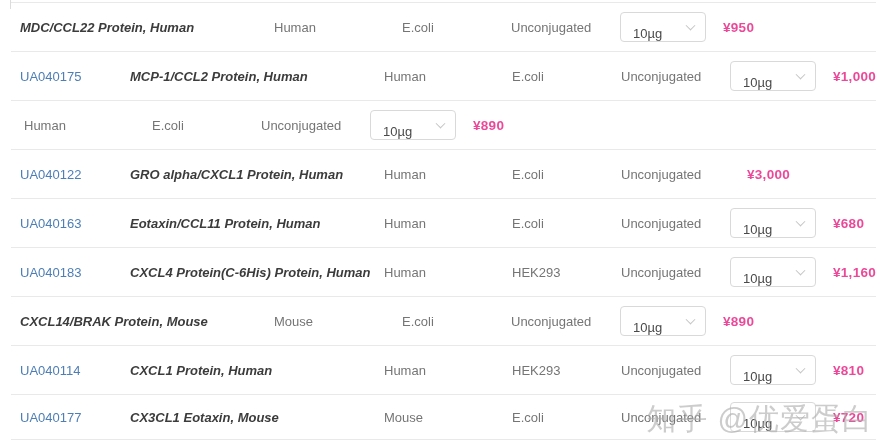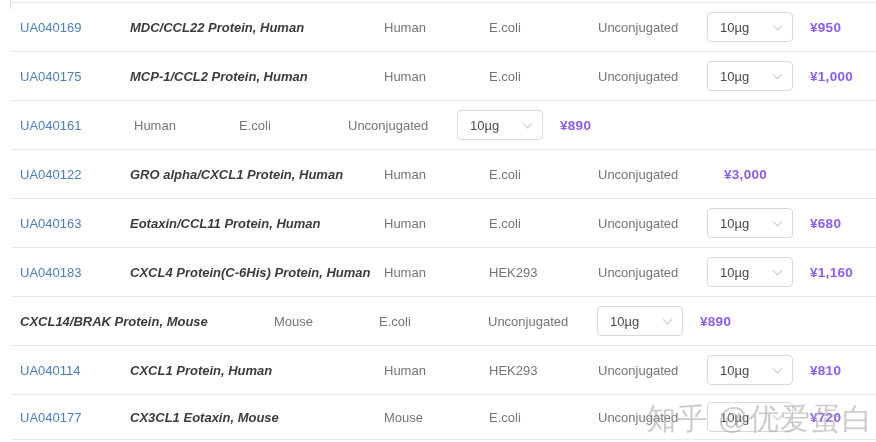--- a/index.html
+++ b/index.html
@@ -35,48 +35,48 @@
     width: 250px; flex: none;
     font-size: 13px; font-weight: bold; color: #3c3c3c;
     white-space: nowrap; overflow: hidden; font-style: italic;
   }
   .col-species {
     width: 104px; flex: none; padding-left: 4px;
     font-size: 13px; color: #757575;
   }
   .col-expr {
     width: 110px; flex: none; padding-left: 5px;
-    font-size: 13px; color: #757575;
+    font-size: 13px; color: #757575; margin-left: 23px;
   }
   .col-conj {
     width: 113px; flex: none; padding-left: 4px;
     font-size: 13px; color: #757575;
   }
   .size-select {
     position: relative;
     width: 86px; height: 30px; flex: none;
     border: 1px solid #d9d9d9; border-radius: 4px;
     background: #fff;
-    display: flex; align-items: center;
+    display: flex; align-items: flex-end;
     cursor: pointer;
   }
   .size-label {
     padding-left: 12px;
     font-size: 13px; color: #4a4a4a;
   }
   .chev {
     position: absolute; right: 11px; top: 50%;
     width: 7px; height: 7px;
     border-right: 1.5px solid #c5c5c5;
     border-bottom: 1.5px solid #c5c5c5;
     transform: translateY(-70%) rotate(45deg);
   }
   .col-price {
     margin-left: 17px;
-    font-size: 13.5px; font-weight: bold; color: #8b5cf6;
+    font-size: 13.5px; font-weight: bold; color: #ec4899;
     letter-spacing: 0.3px;
     white-space: nowrap;
   }
   .watermark {
     position: absolute;
     right: 3px; top: 399px;
     font-size: 30px;
     letter-spacing: 1px;
     color: rgba(173, 173, 173, 0.62);
     white-space: nowrap;
@@ -85,21 +85,20 @@
   }
 </style>
 </head>
 <body>
 
 <div class="top-tick"></div>
 
 <div class="table">
 
   <div class="row">
-    <a class="col-id" href="#">UA040169</a>
     <div class="col-name">MDC/CCL22 Protein, Human</div>
     <div class="col-species">Human</div>
     <div class="col-expr">E.coli</div>
     <div class="col-conj">Unconjugated</div>
     <div class="size-select">
       <span class="size-label">10µg</span>
       <span class="chev"></span>
     </div>
     <div class="col-price">¥950</div>
   </div>
@@ -111,21 +110,20 @@
     <div class="col-expr">E.coli</div>
     <div class="col-conj">Unconjugated</div>
     <div class="size-select">
       <span class="size-label">10µg</span>
       <span class="chev"></span>
     </div>
     <div class="col-price">¥1,000</div>
   </div>
 
   <div class="row">
-    <a class="col-id" href="#">UA040161</a>
     <div class="col-species">Human</div>
     <div class="col-expr">E.coli</div>
     <div class="col-conj">Unconjugated</div>
     <div class="size-select">
       <span class="size-label">10µg</span>
       <span class="chev"></span>
     </div>
     <div class="col-price">¥890</div>
   </div>
 

